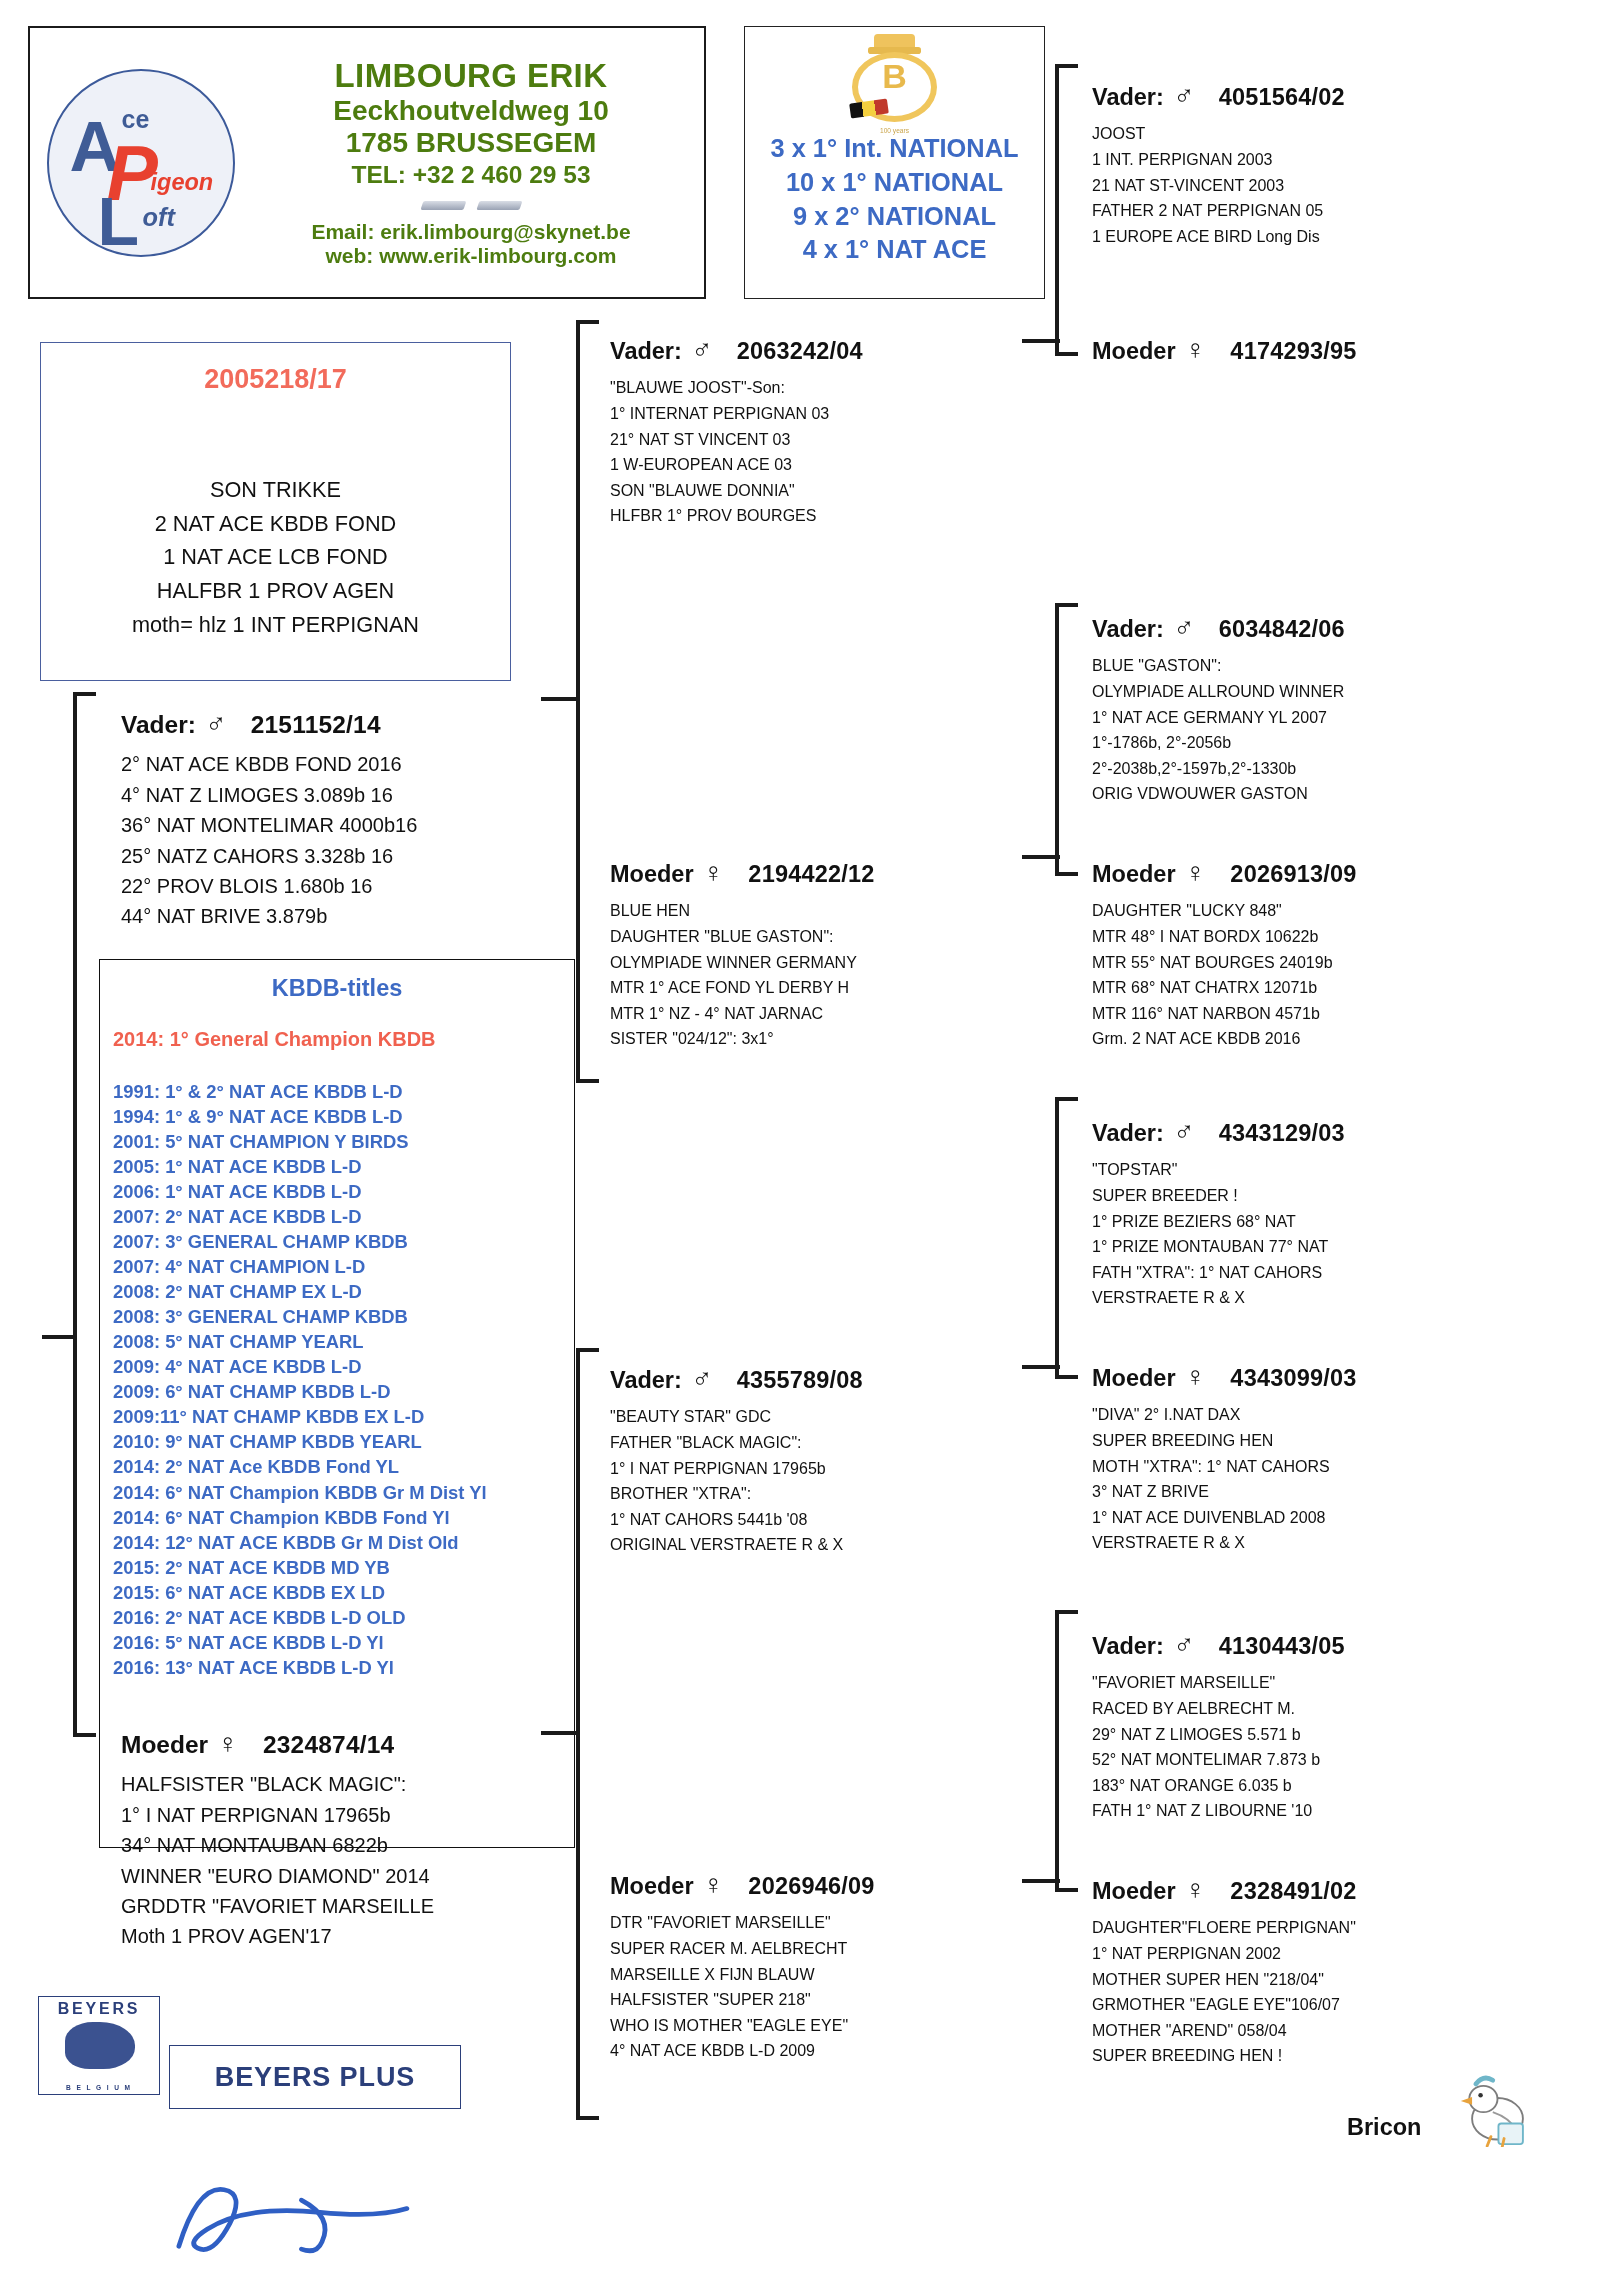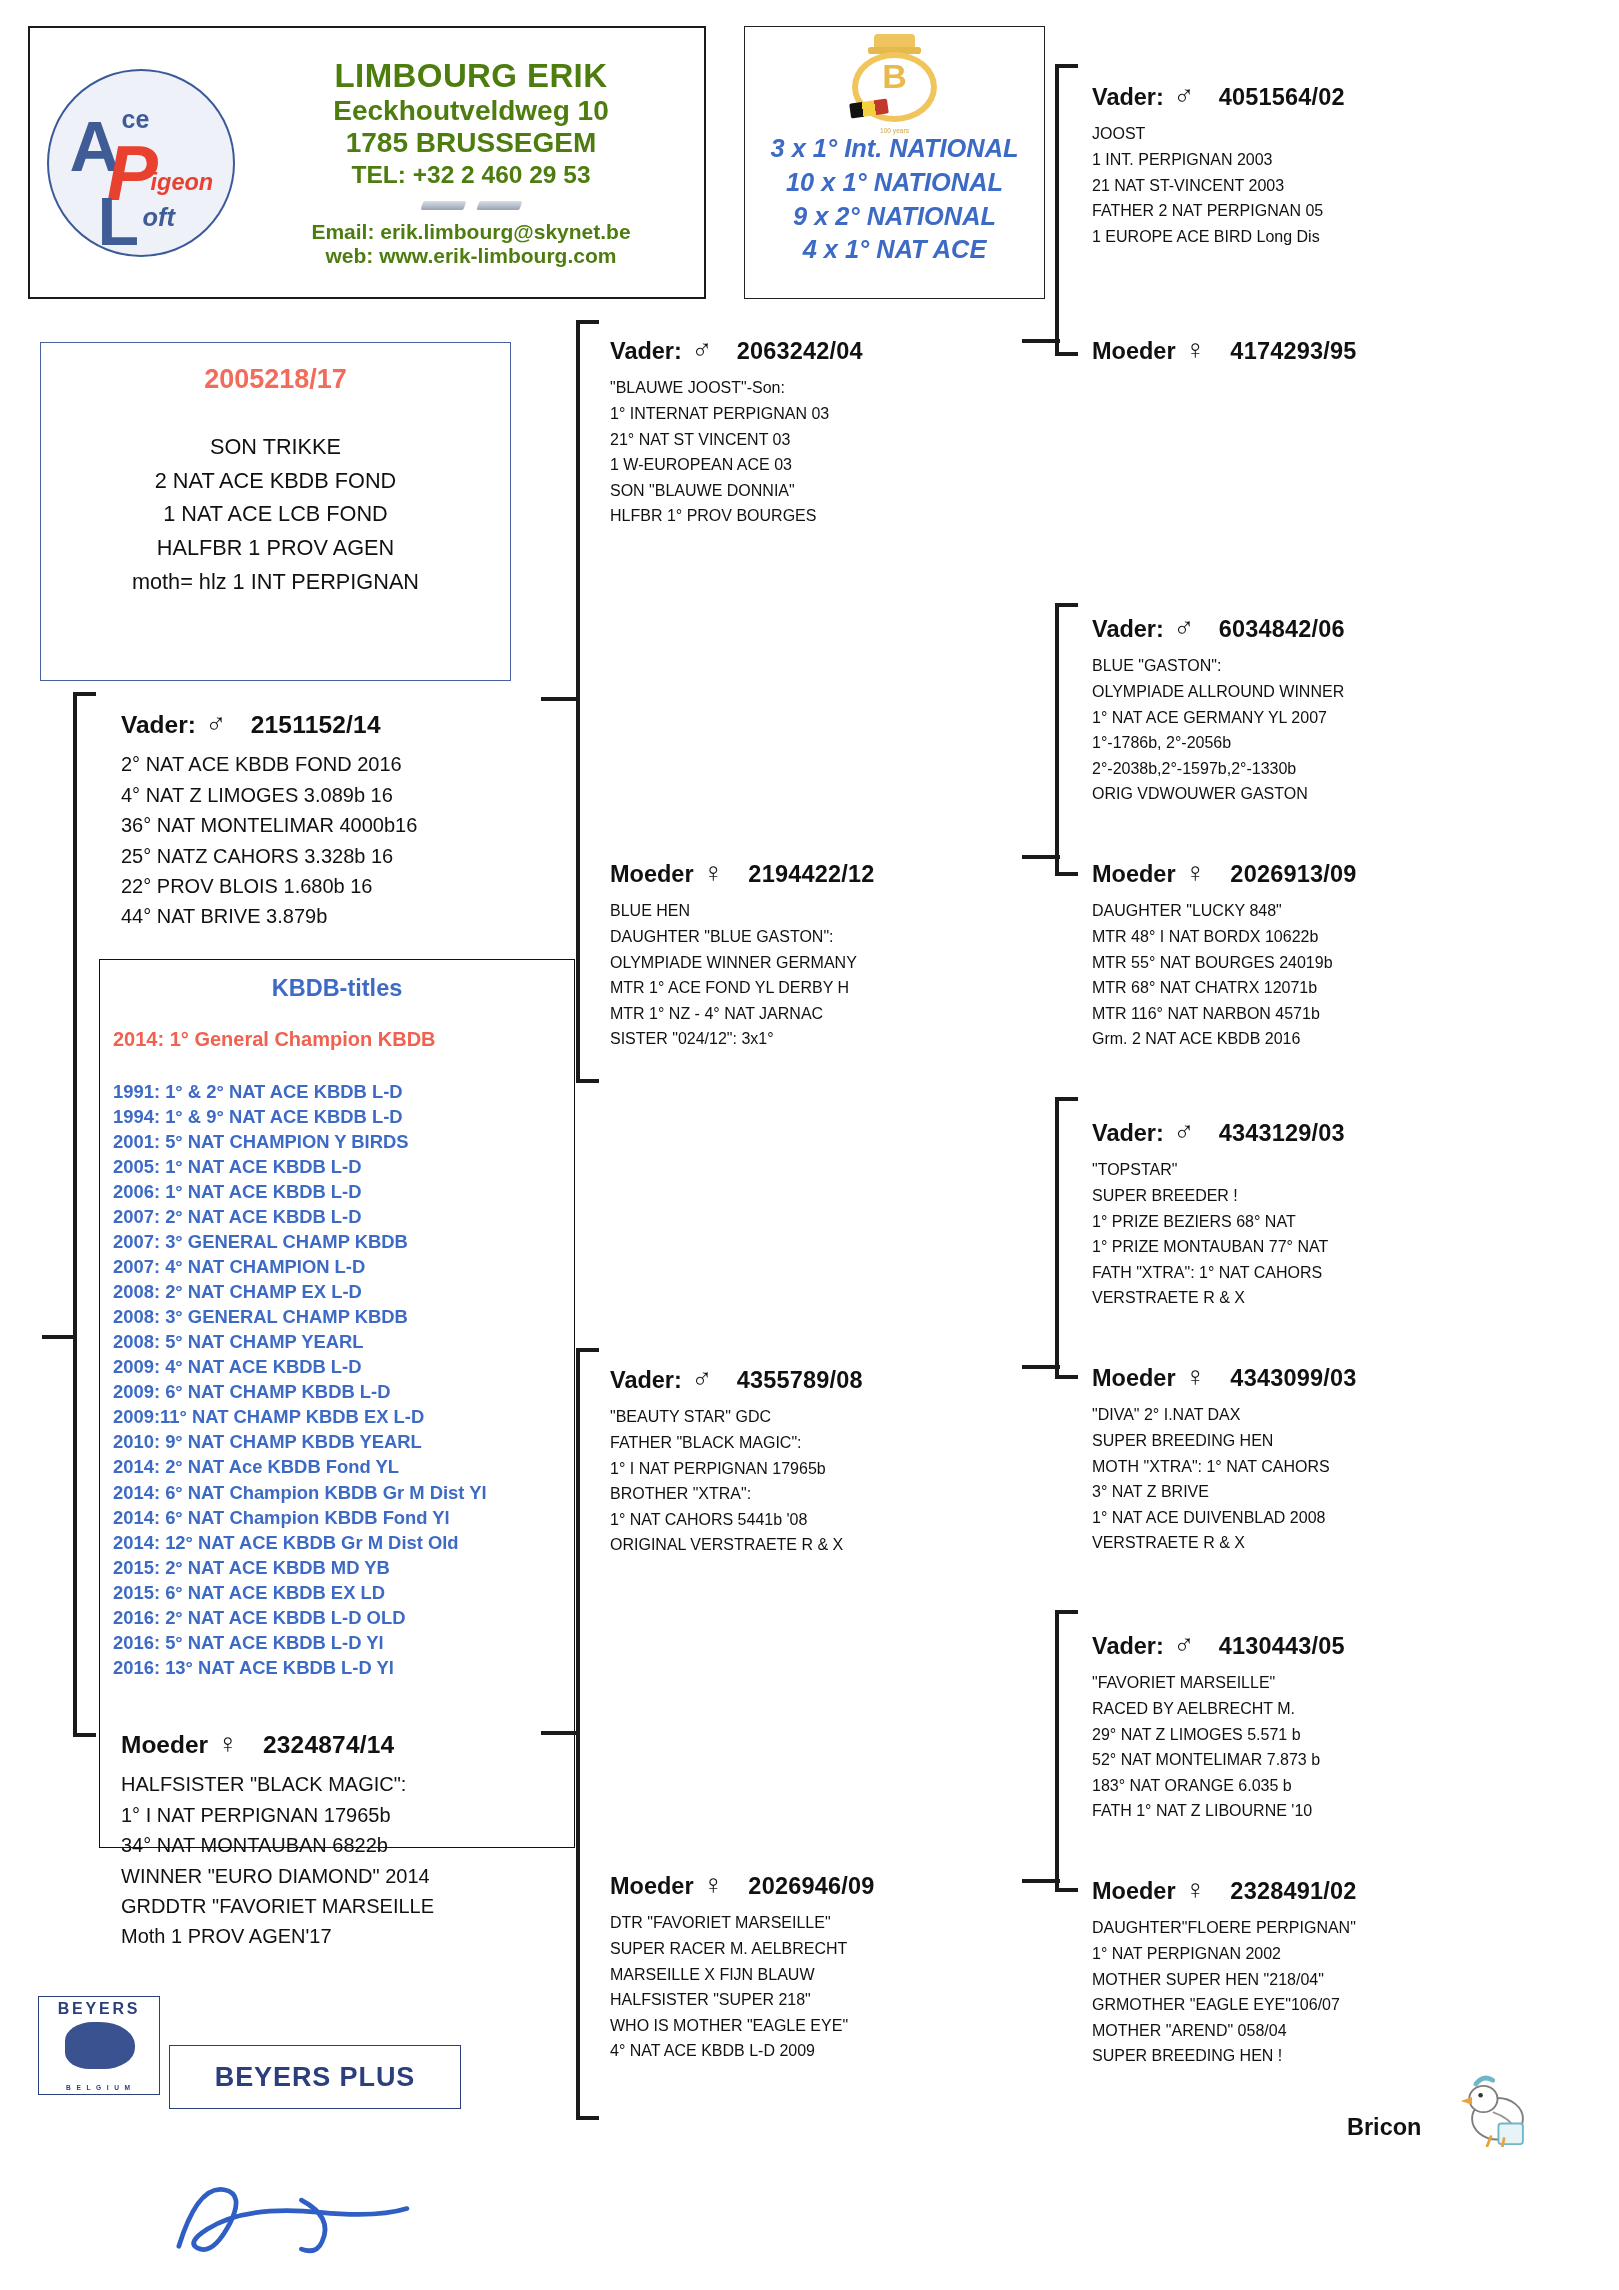--- a/index.html
+++ b/index.html
@@ -58,21 +58,21 @@
   .crest .bletter { position:absolute; left:0; top:24.5px; width:104px; text-align:center;
                     font-size:34px; font-weight:bold; color:#e8b94c; }
   .crest .crown { position:absolute; left:31px; top:1.9px; width:41px; height:19px;
                   background:#efc35d; border-radius:3.8px 3.8px 0 0; }
   .crest .crown:after { content:""; position:absolute; left:-5.6px; top:13px; width:53px; height:6.6px;
                         background:#e6b94e; border-radius:2.8px; }
   .crest .flag { position:absolute; left:7.5px; top:68px; width:38px; height:15px;
                  background:linear-gradient(90deg,#111 0 33%,#f4d03f 33% 66%,#c0392b 66%);
                  transform:rotate(-8deg); border-radius:1.9px; }
   .crest .yrs { position:absolute; left:0; bottom:-3.8px; width:104px; font-size:6.6px; color:#caa44a; }
-  #badge-box .bl { color:#3d6ac4; font-weight:bold; font-size:25.4px; line-height:1.32;font-style:italic; }
+  #badge-box .bl { color:#3d6ac4; font-weight:bold; font-size:25.4px; line-height:1.32; }
 
   
   .card { position:absolute; }
   .card .ttl { font-weight:bold; font-size:24.5px; color:#111; white-space:nowrap;
                display:flex; align-items:baseline; gap:9.4px; }
   .card .ttl .sym { font-size:28px; font-weight:normal; }
   .card .ttl .reg { margin-left:15px; font-size:24.5px; font-weight:bold; letter-spacing:0.2px; }
   .card ul { list-style:none; margin:9.4px 0 0; padding:0; }
   .card.big ul li { font-size:20px; line-height:1.52; white-space:nowrap; }
   .card.small ul li { font-size:16px; line-height:1.60; white-space:nowrap; }
@@ -81,21 +81,21 @@
 
   
   .brk { position:absolute; border-color:#1a1a1a; border-style:solid; }
 
   
   #subject-box {
     left:40px; top:342px; width:471px; height:339px;
     border:1.9px solid #4a5f9e; background:#fff; text-align:center;
   }
   #subject-box .ring-no { color:#f26b5b; font-weight:bold; font-size:27px; margin-top:21px; }
-  #subject-box ul { list-style:none; margin:35px 0 0; padding:0; }
+  #subject-box ul { list-style:none; margin:78px 0 0; padding:0; }
   #subject-box ul li { font-size:21.7px; line-height:1.55; }
 
   
   #kbdb-box {
     left:99px; top:959px; width:476px; height:889px;
     border:1.9px solid #111; background:#fff; padding:7.5px 0 0;
   }
   #kbdb-title { text-align:center; color:#3d6ac4; font-weight:bold; font-size:23.5px; margin:7.5px 0 26px; }
   #kbdb-highlight { color:#f0614f; font-weight:bold; font-size:20px; padding-left:13px; margin-bottom:28px; }
   #kbdb-list { list-style:none; margin:0; padding:0 0 0 13px; }

